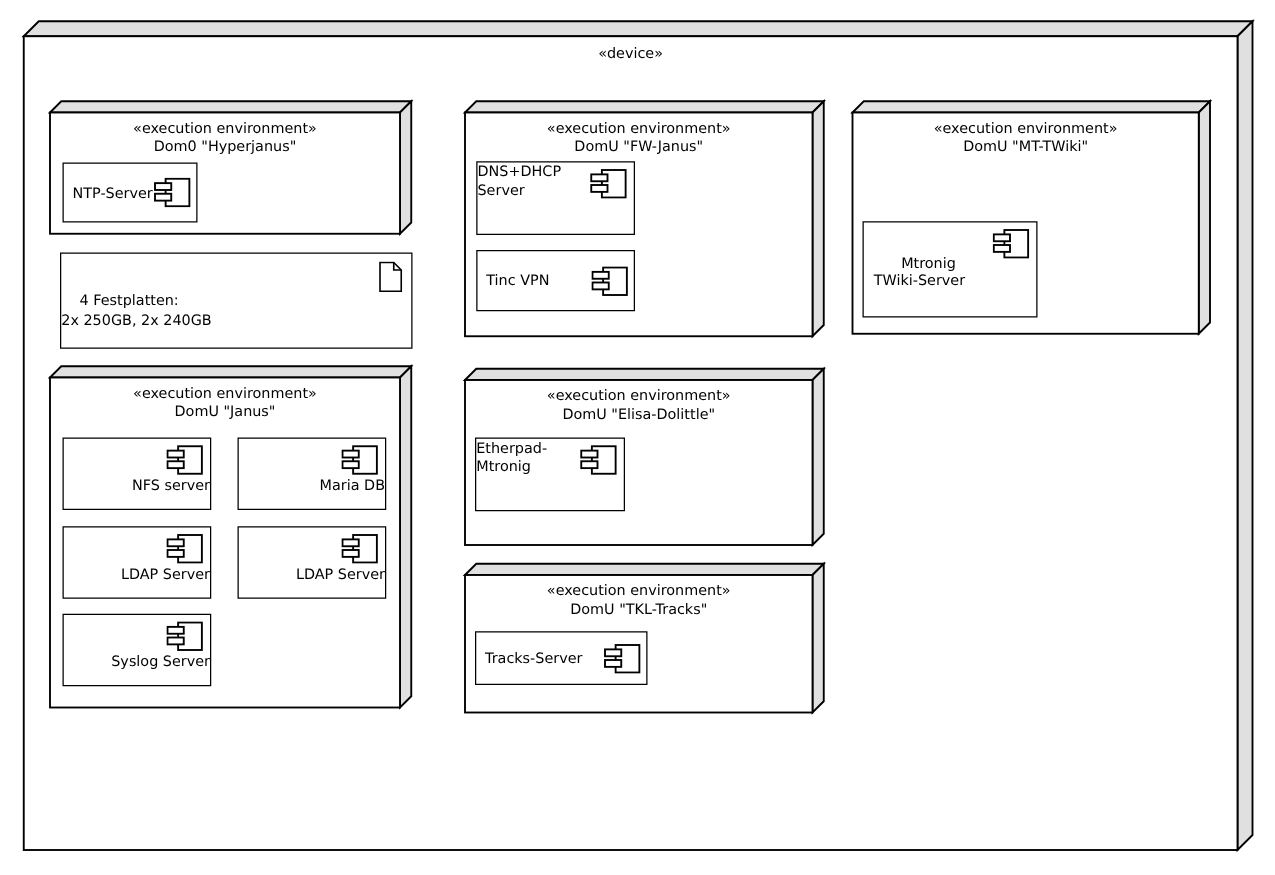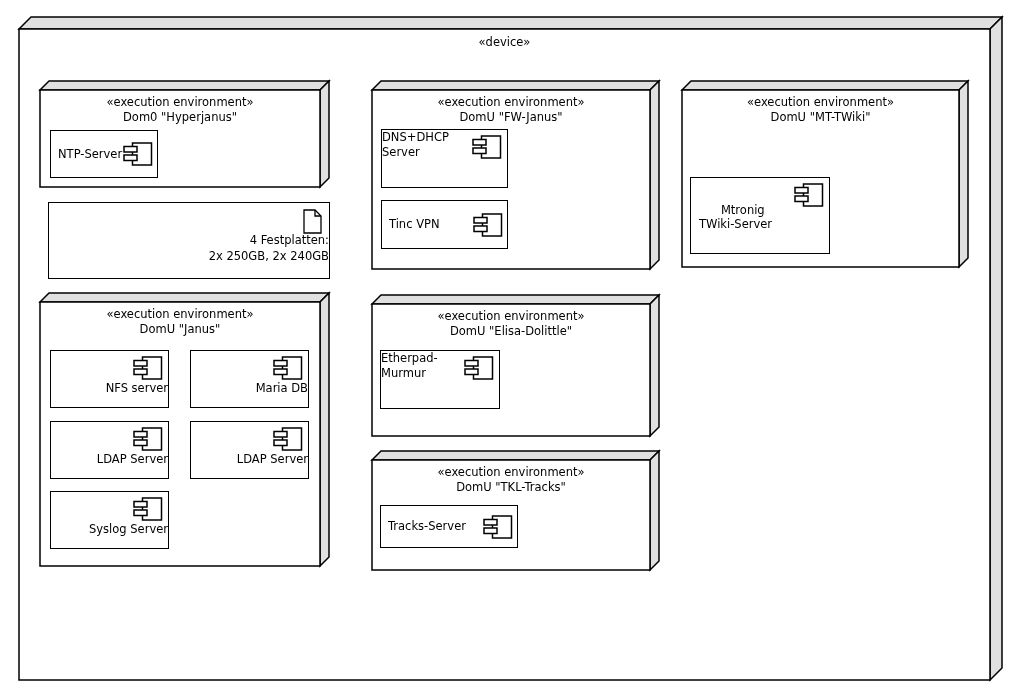--- a/index.html
+++ b/index.html
@@ -34,21 +34,21 @@
   .comp.v-mid .cicon{position:static;margin-left:auto;}
 
   .comp.v-left{display:flex;align-items:flex-start;padding:0 2px 0 0;}
   .comp.v-left-top{display:block;padding:10px 2px 0 8px;margin-top:36px;}
 
   .comp.v-center .clabel{position:absolute;left:0;right:0;bottom:11px;text-align:right;}
 
   .artifact-box{
     position:absolute;z-index:1;box-sizing:border-box;
     border:1.5px solid var(--line,#000);background:var(--face,#fff);
-    text-align:right;white-space:pre;padding-top:12px;line-height:1.45;
+    text-align:left;white-space:pre;padding-top:12px;line-height:1.45;
   }
   .artifact-box .aicon{position:absolute;top:6px;right:7px;}
   .af{fill:var(--face,#fff);stroke:var(--line,#000);stroke-width:1.3;}
   .af2{fill:none;stroke:var(--line,#000);stroke-width:1.3;}
 </style>
 </head>
 <body>
 
 <div class="canvas">
 
@@ -214,21 +214,21 @@
     </div>
   </div>
 
   <div class="node-content" style="left:372px;top:304px;width:278px;height:132px">
     <div class="node-title">
       <span>«execution environment»</span>
       <span>DomU "Elisa-Dolittle"</span>
     </div>
     <div class="comp v-left" style="left:8px;top:46px;width:120px;height:59px">
       <span class="clabel">Etherpad-
-Murmur</span>
+Mtronig</span>
       <svg class="cicon" width="30" height="24" viewBox="0 0 30 24">
         <rect class="ic" x="9.5" y="1" width="19" height="22"></rect>
           <rect class="ic" x="1" y="4.5" width="13" height="5.5"></rect>
           <rect class="ic" x="1" y="13" width="13" height="5.5"></rect>
       </svg>
     </div>
   </div>
 
   <div class="node-content" style="left:372px;top:460px;width:278px;height:110px">
     <div class="node-title">

